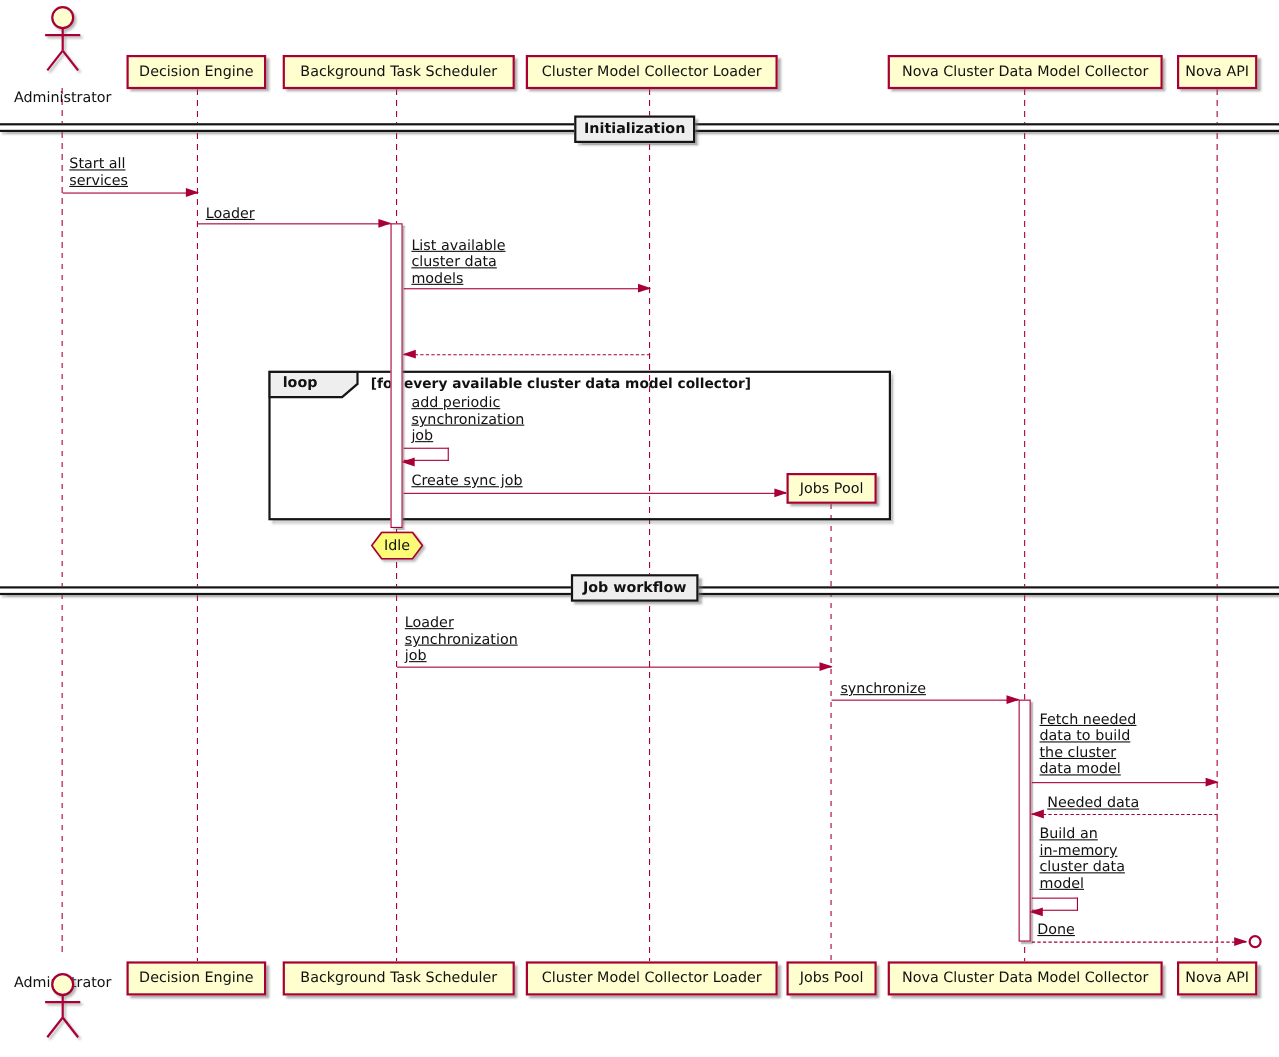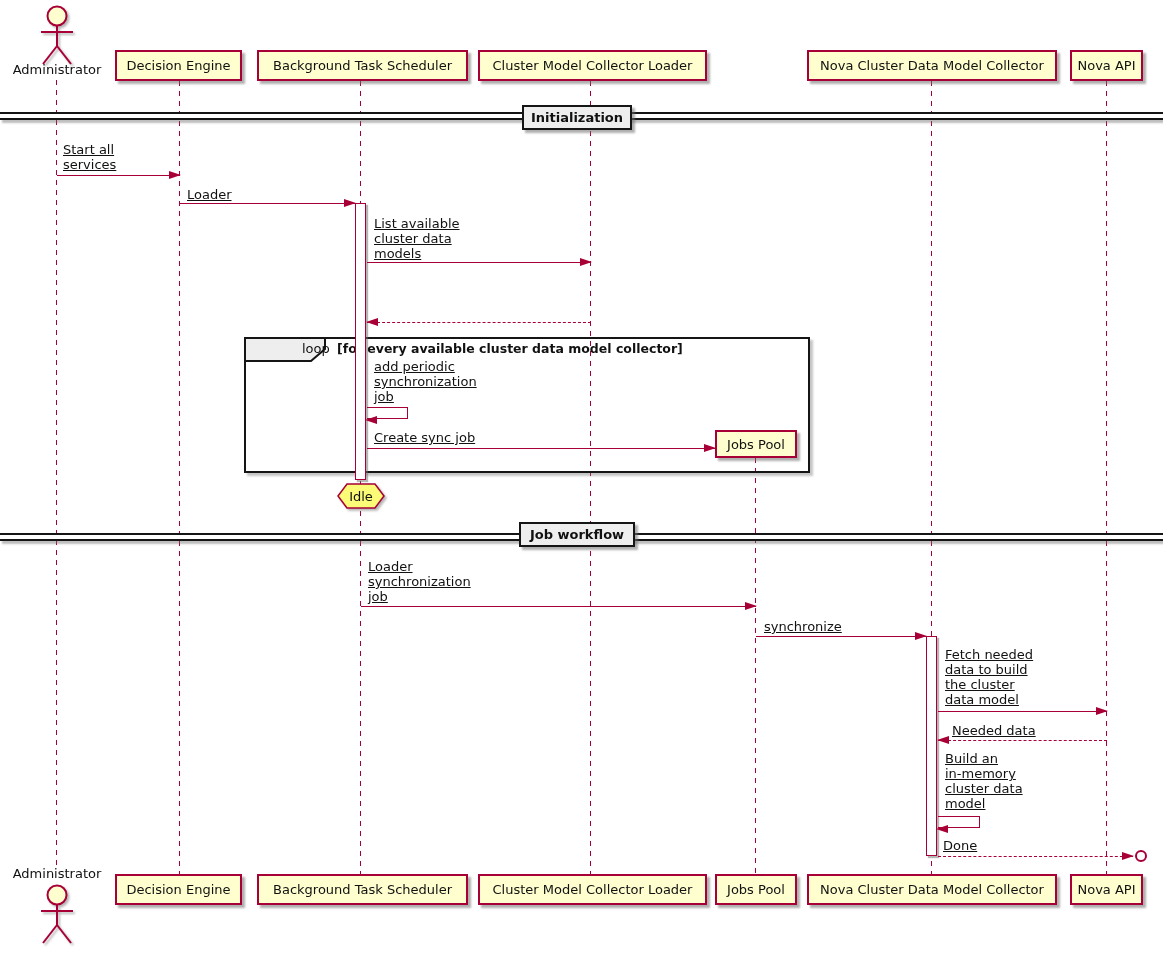--- a/index.html
+++ b/index.html
@@ -27,22 +27,22 @@
               box-sizing:border-box;box-shadow:2px 2px 1px rgba(110,110,110,.5);}
   .divider-lines{position:absolute;left:0;width:1163px;height:8px;background:#fff;
                  border-top:2px solid var(--frame);border-bottom:2px solid var(--frame);
                  box-sizing:border-box;box-shadow:2px 3px 2px rgba(110,110,110,.45);}
   .divider-label{position:absolute;height:25px;background:var(--divfill);border:2px solid var(--frame);
                  box-sizing:border-box;display:flex;align-items:center;justify-content:center;
                  font-weight:bold;box-shadow:3px 3px 2px rgba(110,110,110,.55);}
   .loop-frame{position:absolute;border:2px solid var(--frame);box-sizing:border-box;
               box-shadow:3px 3px 2px rgba(110,110,110,.4);}
   .loop-cond{position:absolute;font-weight:bold;font-size:12.5px;}
-  .loop-tab-label{position:absolute;font-weight:normal;margin-left:45px;}
-  .actor-label{position:absolute;transform:translateX(-50%);white-space:nowrap;}
+  .loop-tab-label{position:absolute;font-weight:bold;}
+  .actor-label{position:absolute;transform:translateX(-50%);white-space:nowrap;margin-top:20px;}
   .lost-circle{position:absolute;width:8px;height:8px;border:2px solid var(--border);
                border-radius:50%;background:#fff;}
   svg.fig{position:absolute;filter:drop-shadow(2px 2px 1px rgba(110,110,110,.5));}
 </style>
 </head>
 <body>
 
 <div class="diagram">
 
   <div class="lifeline" style="left:56px;top:80px;height:786px"></div>

